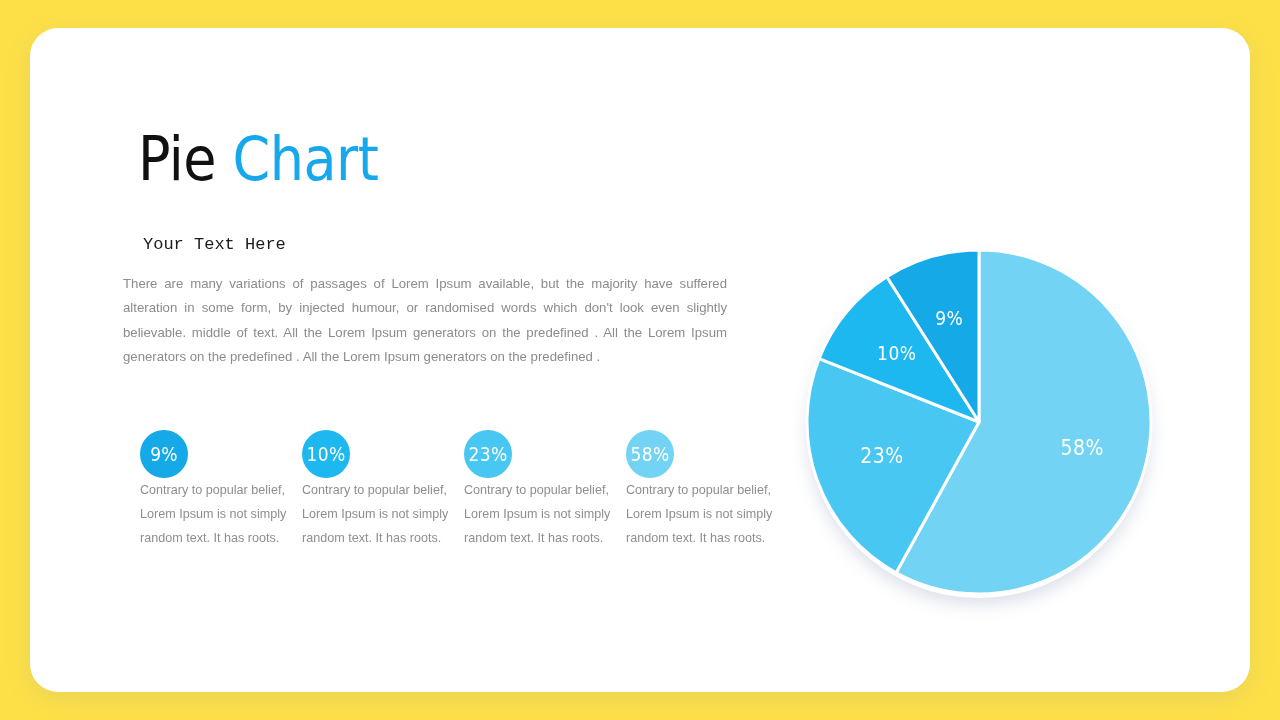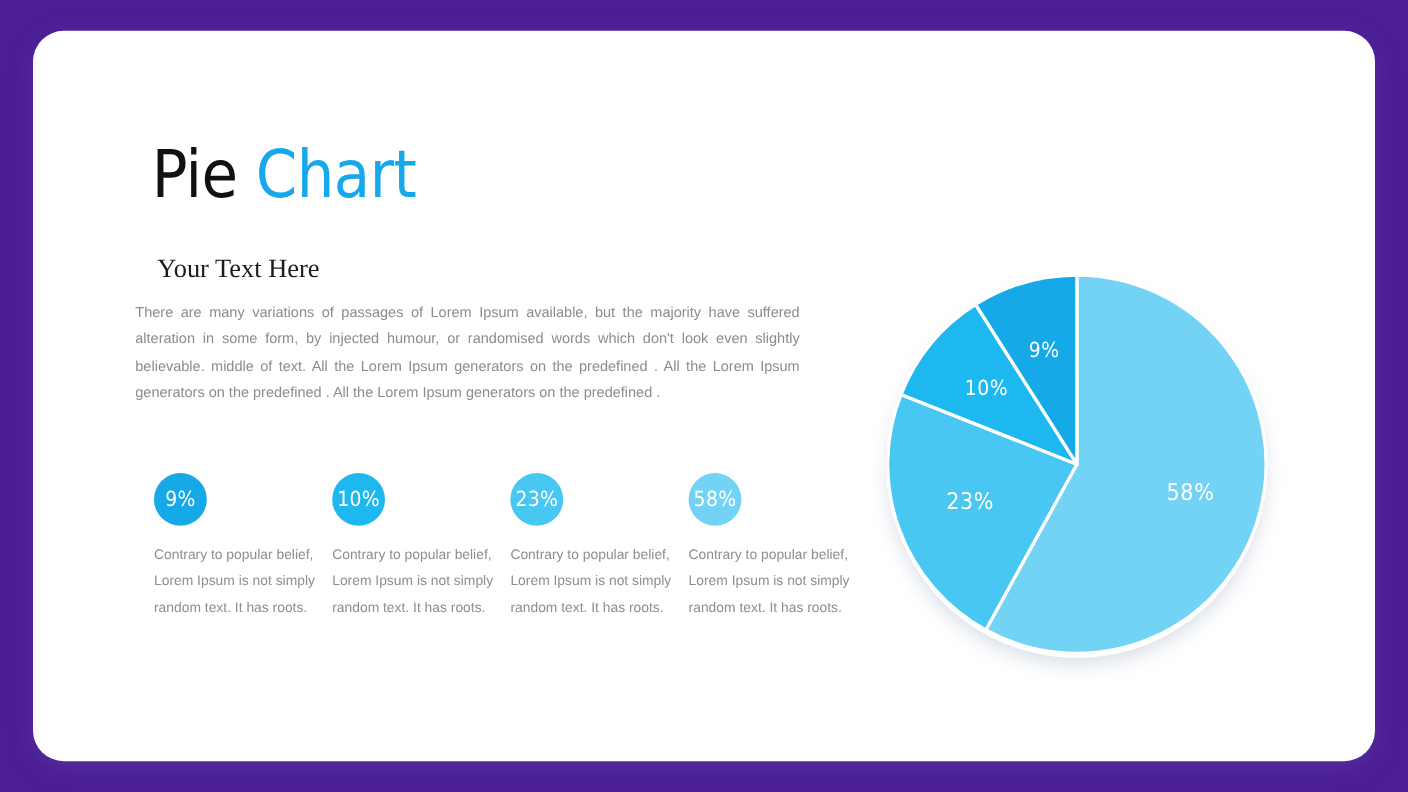--- a/index.html
+++ b/index.html
@@ -11,21 +11,21 @@
     height: 720px;
     background: #f1f3f9;
     font-family: "Liberation Sans", sans-serif;
     overflow: hidden;
   }
 
   .slide-canvas {
     position: relative;
     width: 1280px;
     height: 720px;
-    background: #4c1d95;
+    background: #fde047;
   }
 
   .slide-card {
     position: absolute;
     left: 30px;
     top: 28px;
     width: 1220px;
     height: 664px;
     background: #ffffff;
     border-radius: 28px;
@@ -50,22 +50,22 @@
   .title-accent {
     color: #17a8ec;
     font-weight: 400;
   }
 
   
   .subhead {
     position: absolute;
     left: 113px;
     top: 204px;
-    font-family: Liberation Serif, serif;
-    font-size: 24px;
+    font-family: Liberation Mono, monospace;
+    font-size: 17px;
     line-height: 26px;
     color: #1b1b1b;
     font-weight: 400;
     white-space: nowrap;
     text-align: right;
   }
 
   .body-paragraph {
     position: absolute;
     left: 93px;
@@ -96,21 +96,20 @@
     border-radius: 50%;
     display: flex;
     align-items: center;
     justify-content: center;
     color: #ffffff;
     font-family: "DejaVu Sans Condensed", "Liberation Sans Narrow", "Liberation Sans", sans-serif;
     font-size: 19px;
     letter-spacing: 0.3px;
   }
   .legend-text {
-    margin-top: 14px;
     width: 150px;
     font-size: 12.6px;
     line-height: 24px;
     color: #8e8e8e;
   }
 
   
   .pie-wrap {
     position: absolute;
     left: 773px;

